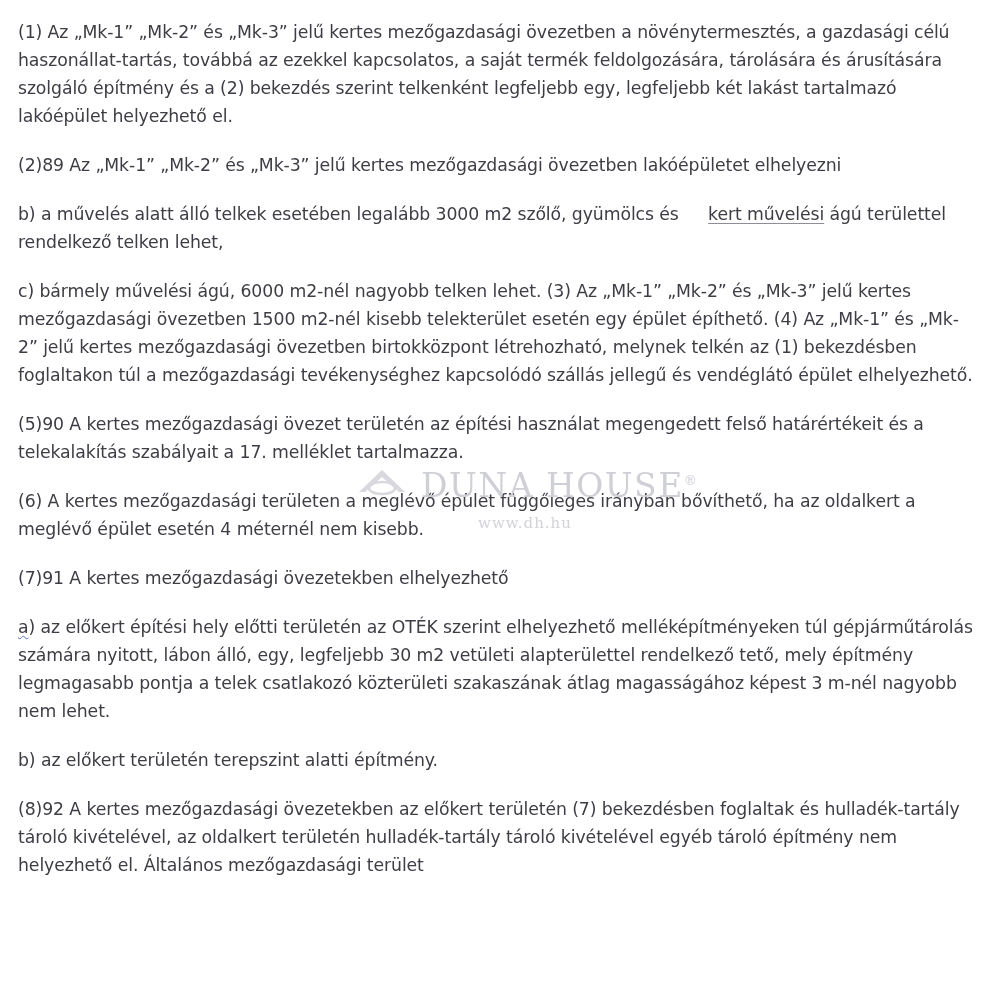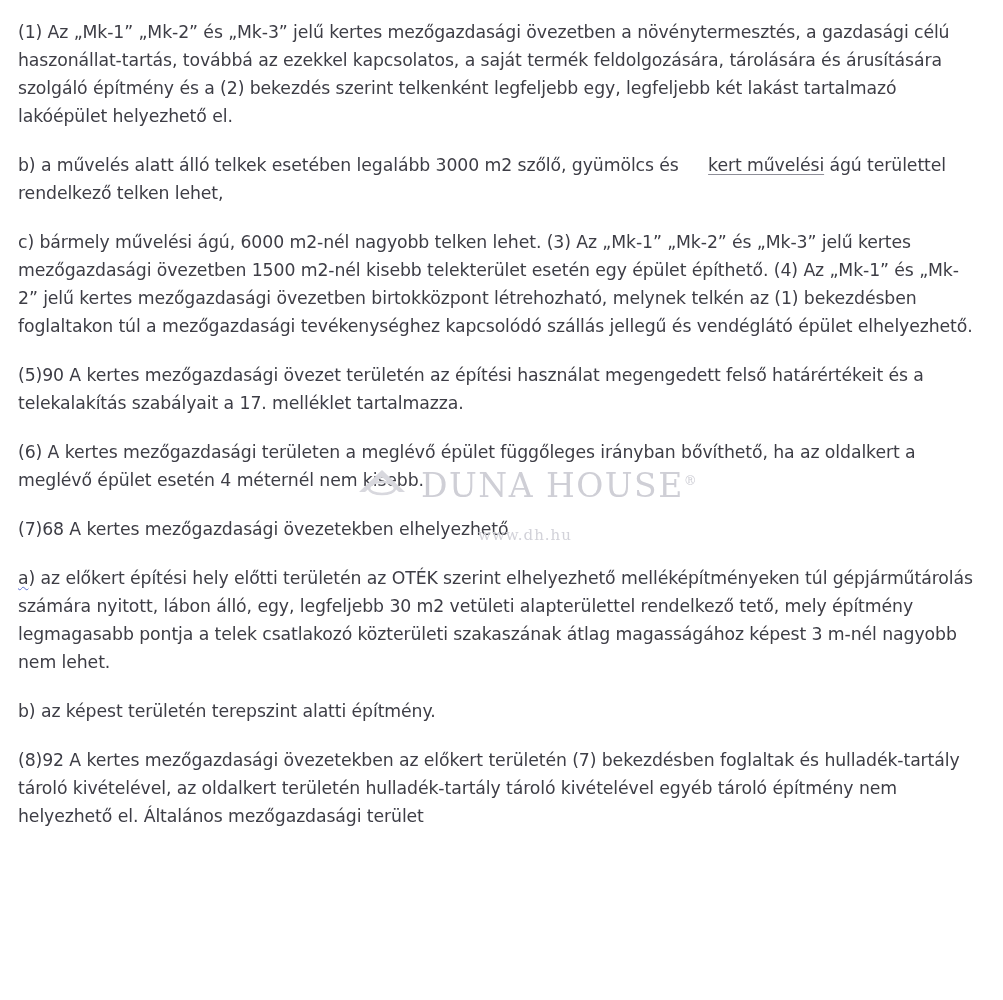--- a/index.html
+++ b/index.html
@@ -70,42 +70,43 @@
   #watermark .wm-sup {
     font-size: 13px;
     vertical-align: super;
     color: #cfcfd6;
   }
   #watermark .wm-sub {
     font-family: "DejaVu Serif", serif;
     font-size: 15px;
     color: #d2d2d9;
     text-align: center;
-    margin-top: 18px;
+    margin-top: 6px;
     letter-spacing: 1px;
   }
   #watermark .wm-logo {
     width: 54px;
     height: 46px;
     flex: 0 0 auto;
   }
 </style>
 </head>
 <body>
 
 <div id="doc">
 
   <p class="para" id="p0">(1) Az „Mk-1” „Mk-2” és „Mk-3” jelű kertes mezőgazdasági övezetben a növénytermesztés, a gazdasági célú haszonállat-tartás, továbbá az ezekkel kapcsolatos, a saját termék feldolgozására, tárolására és árusítására szolgáló építmény és a (2) bekezdés szerint telkenként legfeljebb egy, legfeljebb két lakást tartalmazó lakóépület helyezhető el.</p>
+  <p class="para" id="p1">(2)89 Az „Mk-1” „Mk-2” és „Mk-3” jelű kertes mezőgazdasági övezetben lakóépületet elhelyezni</p>
   <p class="para" id="p3">b) a művelés alatt álló telkek esetében legalább 3000 m2 szőlő, gyümölcs és <span class="u-solid">kert művelési</span> ágú területtel rendelkező telken lehet,</p>
   <p class="para" id="p4">c) bármely művelési ágú, 6000 m2-nél nagyobb telken lehet. (3) Az „Mk-1” „Mk-2” és „Mk-3” jelű kertes mezőgazdasági övezetben 1500 m2-nél kisebb telekterület esetén egy épület építhető. (4) Az „Mk-1” és „Mk-2” jelű kertes mezőgazdasági övezetben birtokközpont létrehozható, melynek telkén az (1) bekezdésben foglaltakon túl a mezőgazdasági tevékenységhez kapcsolódó szállás jellegű és vendéglátó épület elhelyezhető.</p>
   <p class="para" id="p5">(5)90 A kertes mezőgazdasági övezet területén az építési használat megengedett felső határértékeit és a telekalakítás szabályait a 17. melléklet tartalmazza.</p>
   <p class="para" id="p6">(6) A kertes mezőgazdasági területen a meglévő épület függőleges irányban bővíthető, ha az oldalkert a meglévő épület esetén 4 méternél nem kisebb.</p>
-  <p class="para" id="p7">(7)68 A kertes mezőgazdasági övezetekben elhelyezhető</p>
+  <p class="para" id="p7">(7)91 A kertes mezőgazdasági övezetekben elhelyezhető</p>
   <p class="para" id="p8"><span class="u-wavy">a</span>) az előkert építési hely előtti területén az OTÉK szerint elhelyezhető melléképítményeken túl gépjárműtárolás számára nyitott, lábon álló, egy, legfeljebb 30 m2 vetületi alapterülettel rendelkező tető, mely építmény legmagasabb pontja a telek csatlakozó közterületi szakaszának átlag magasságához képest 3 m-nél nagyobb nem lehet.</p>
-  <p class="para" id="p9">b) az képest területén terepszint alatti építmény.</p>
+  <p class="para" id="p9">b) az előkert területén terepszint alatti építmény.</p>
   <p class="para" id="p10">(8)92 A kertes mezőgazdasági övezetekben az előkert területén (7) bekezdésben foglaltak és hulladék-tartály tároló kivételével, az oldalkert területén hulladék-tartály tároló kivételével egyéb tároló építmény nem helyezhető el. Általános mezőgazdasági terület</p>
 
   <div id="watermark">
     <div class="wm-row">
       <svg class="wm-logo" viewBox="0 0 54 46">
         <path d="M4 30 L27 8 L50 30 L44 30 L27 15 L10 30 Z" fill="#d8d8de"></path>
         <path d="M14 26 C14 18, 40 18, 40 26 C40 34, 14 34, 14 26 Z" fill="none" stroke="#d8d8de" stroke-width="2.5"></path>
       </svg>
       <div>
         <div class="wm-text"><span>DUNA HOUSE</span><span class="wm-sup">®</span></div>

